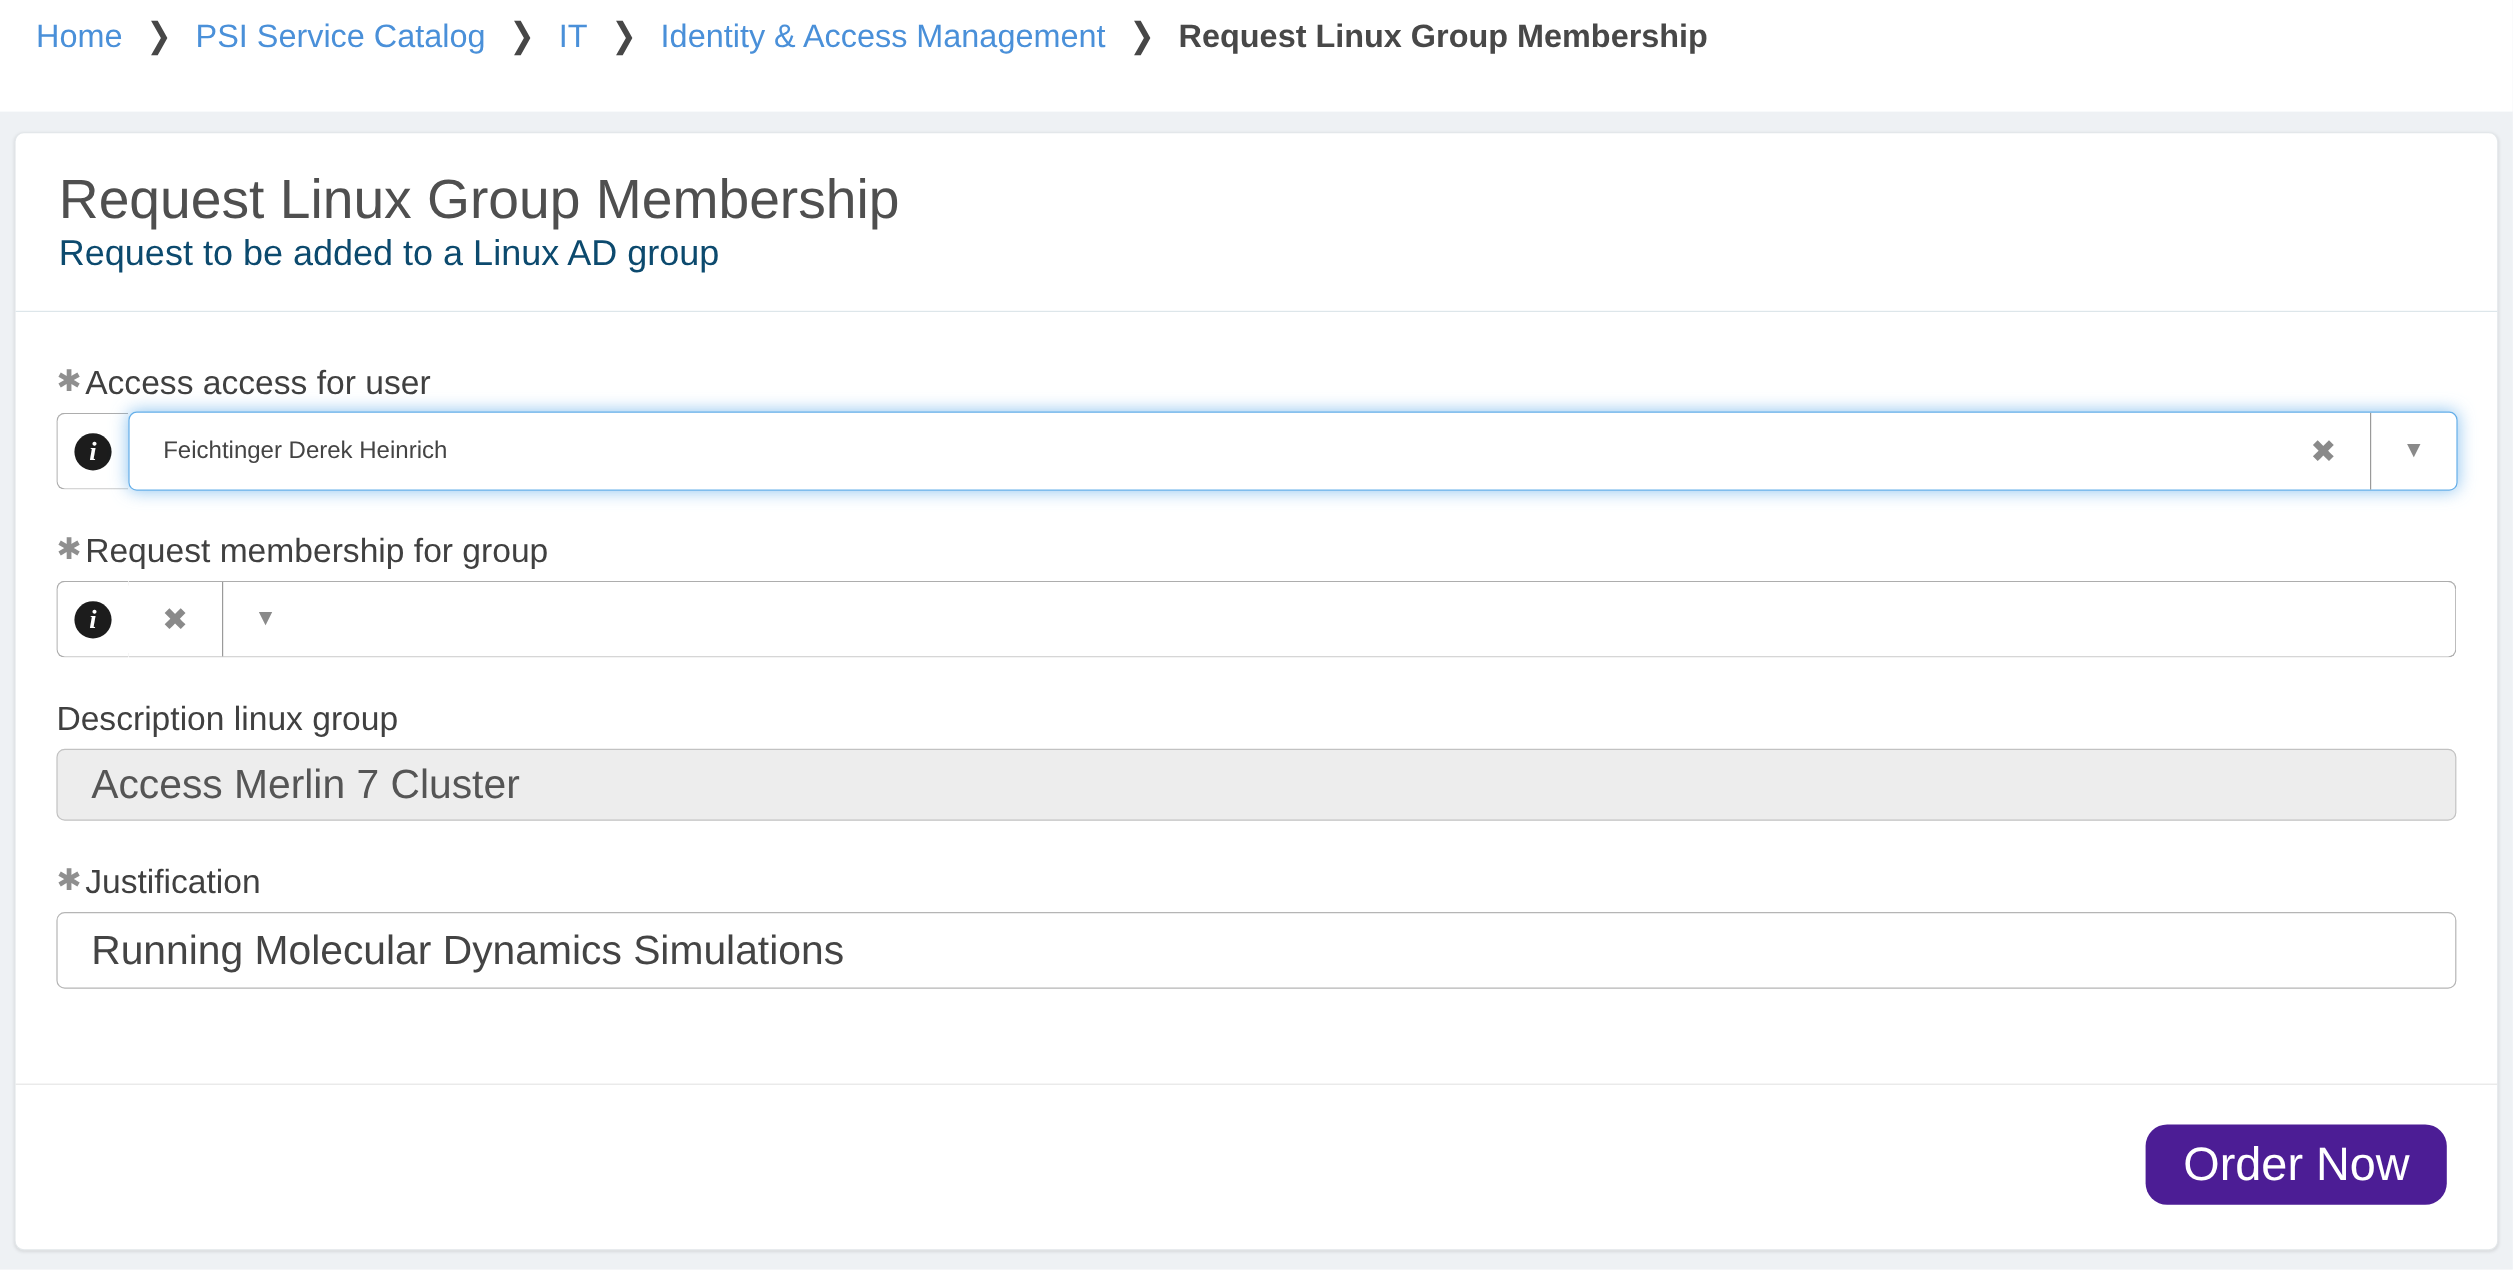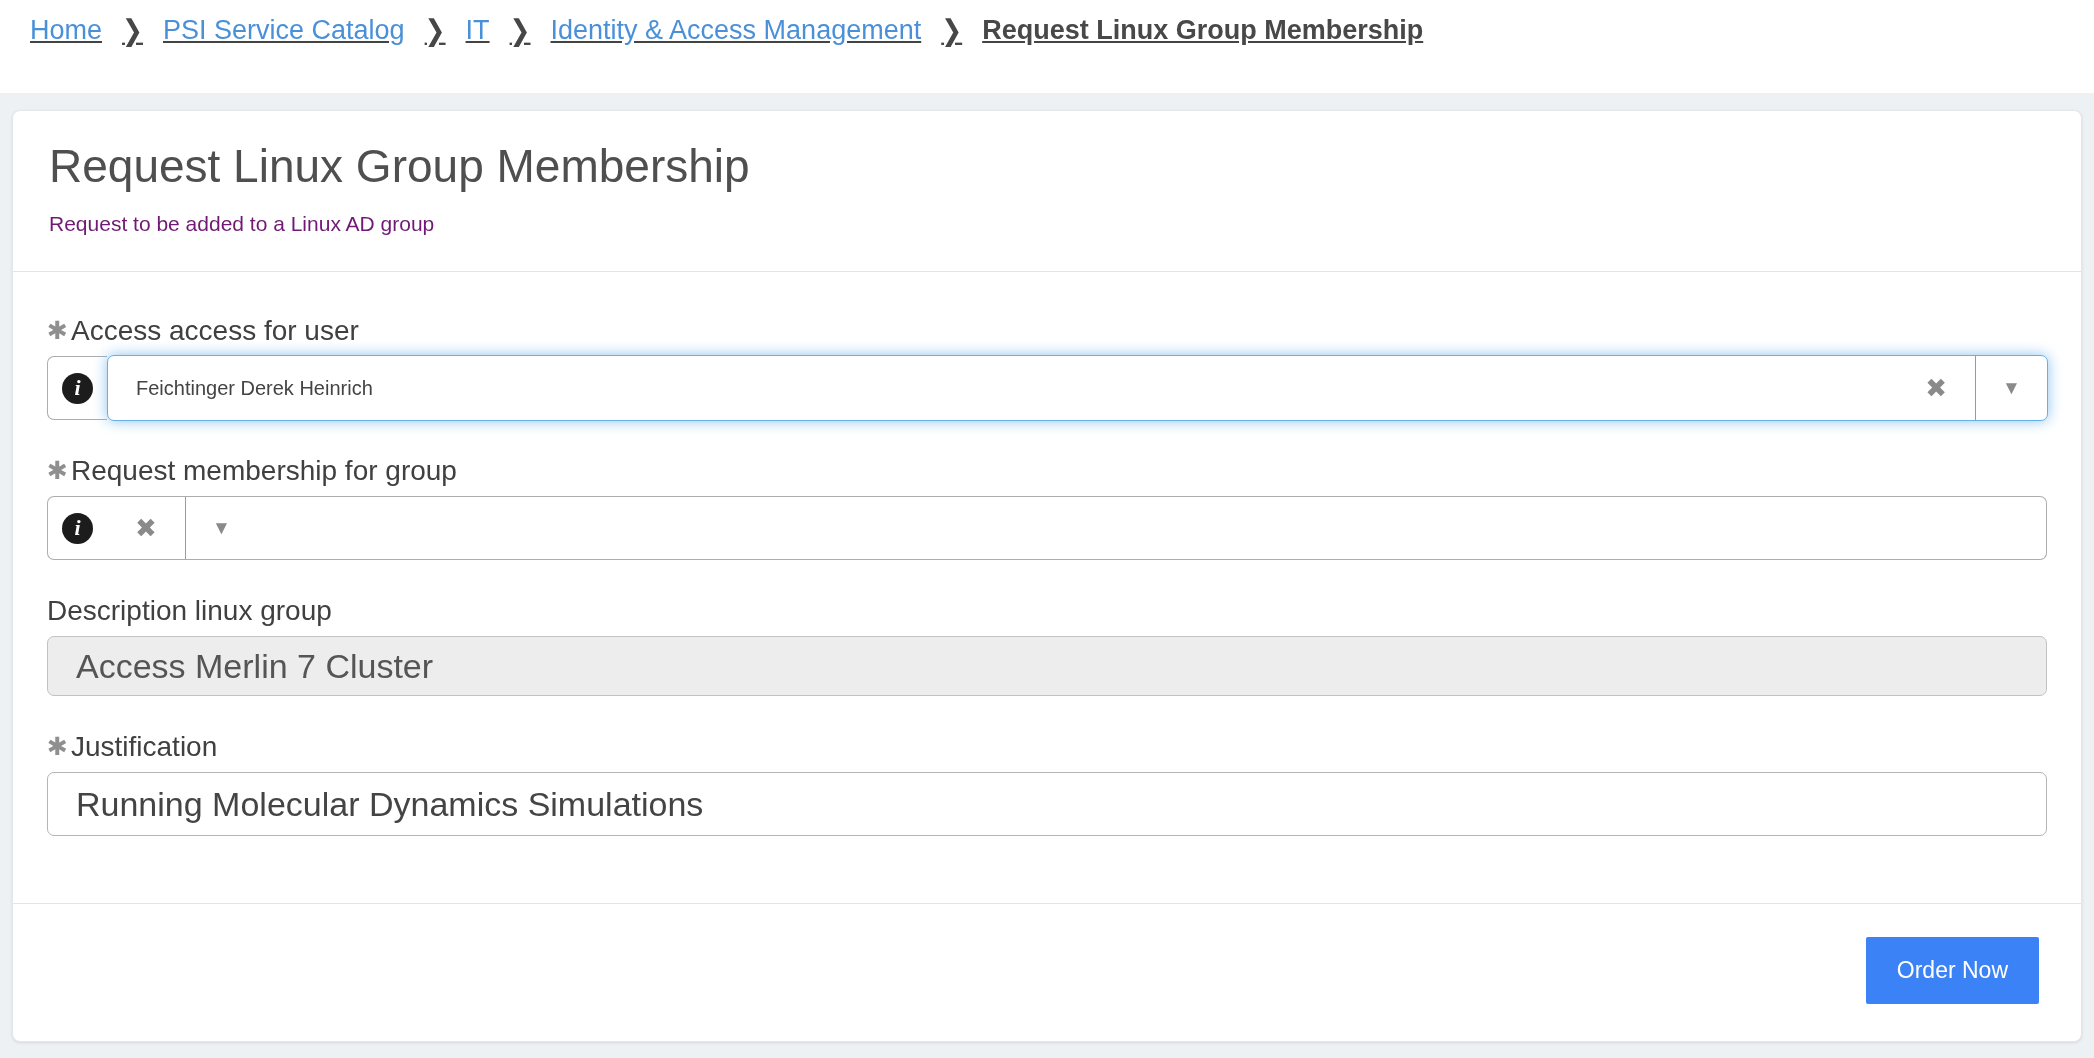--- a/index.html
+++ b/index.html
@@ -11,40 +11,40 @@
     color:#444;
   }
   
   .topbar {
     background:#ffffff;
     height:93px;
     padding:8px 0 0 30px;
     display:flex;
     align-items:flex-start;
   }
-  .crumbs { display:flex; align-items:center; line-height:44px; font-size:27px;text-decoration:underline; }
+  .crumbs { display:flex; align-items:center; line-height:44px; font-size:27px; }
   .crumb-link { color:#4a90d9; text-decoration:none; cursor:pointer; }
   .crumb-sep {
     color:#474747; font-weight:bold; font-size:25px;
     margin:0 20px; transform:scaleY(1.15); display:inline-block;
   }
   .crumb-current { color:#484848; font-weight:bold; }
   
   .card {
     background:#ffffff;
     margin:17px 12px 0 12px;
     height:932px;
     border:1px solid #e3e7ea;
     border-radius:8px;
     box-shadow:0 1px 3px rgba(0,0,0,0.10);
     display:flex; flex-direction:column;
   }
   .card-header { padding:26px 36px 30px 36px; border-bottom:1px solid #dde6ea; }
   .page-title { font-size:46px; font-weight:400; color:#4f4f4f; line-height:58px; }
-  .page-subtitle { font-size:21px; color:#701a75; margin-top:12px; line-height:34px; }
+  .page-subtitle { font-size:30px; color:#0c4a6e; line-height:34px; }
   .card-body { padding:42px 34px 0 34px; flex:0 0 auto; }
   
   .form-group { margin-top:34px; }
   .form-group:first-child { margin-top:0; }
   .field-label {
     font-size:28px; color:#404040; line-height:34px; margin-bottom:8px;
     display:flex; align-items:center;
   }
   .req-star { color:#8f8f8f; font-size:25px; margin-right:3px; position:relative; top:-1px; }
   .combo { display:flex; height:64px; position:relative; }
@@ -94,25 +94,25 @@
   }
   .text-input.readonly { background:#ededed; color:#555; height:60px; border-color:#c2c2c2; }
   
   .card-footer {
     margin-top:auto;
     border-top:1px solid #e5e5e5;
     padding:33px 42px 37px 42px;
     display:flex; justify-content:flex-end;
   }
   .order-btn {
-    background:#3b82f6; color:#ffffff;
-    border:none; border-radius:2px;
+    background:#4c1d95; color:#ffffff;
+    border:none; border-radius:18px;
     height:67px; line-height:67px; padding:0 31px;
     font-family:"Liberation Sans","DejaVu Sans",sans-serif;
-    font-size:23px; cursor:pointer;
+    font-size:39px; cursor:pointer;
   }
 </style>
 </head>
 <body>
 
 <div class="topbar">
   <div class="crumbs">
     <a class="crumb-link">Home</a>
     <span class="crumb-sep">❯</span>
     <a class="crumb-link">PSI Service Catalog</a>

